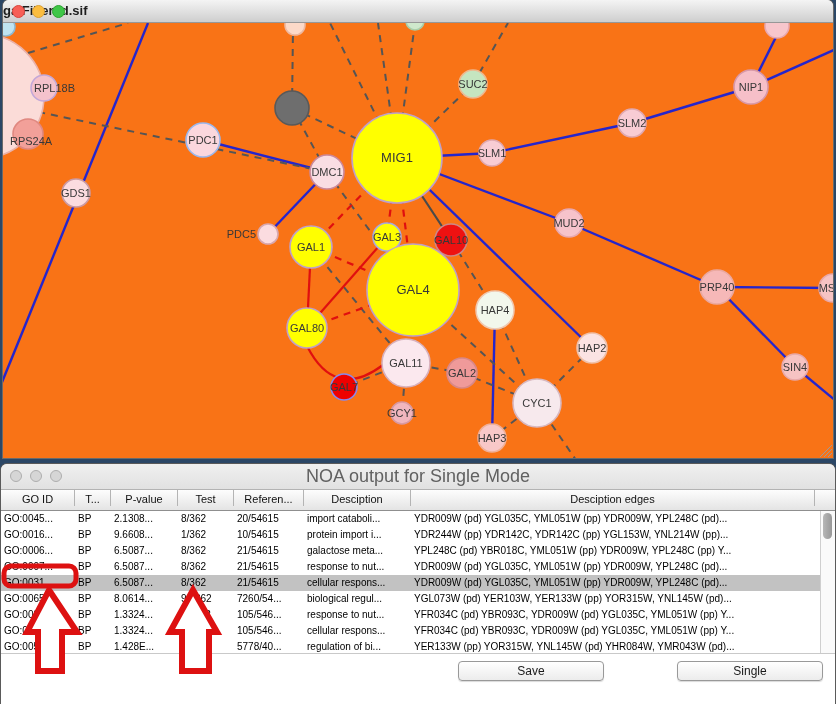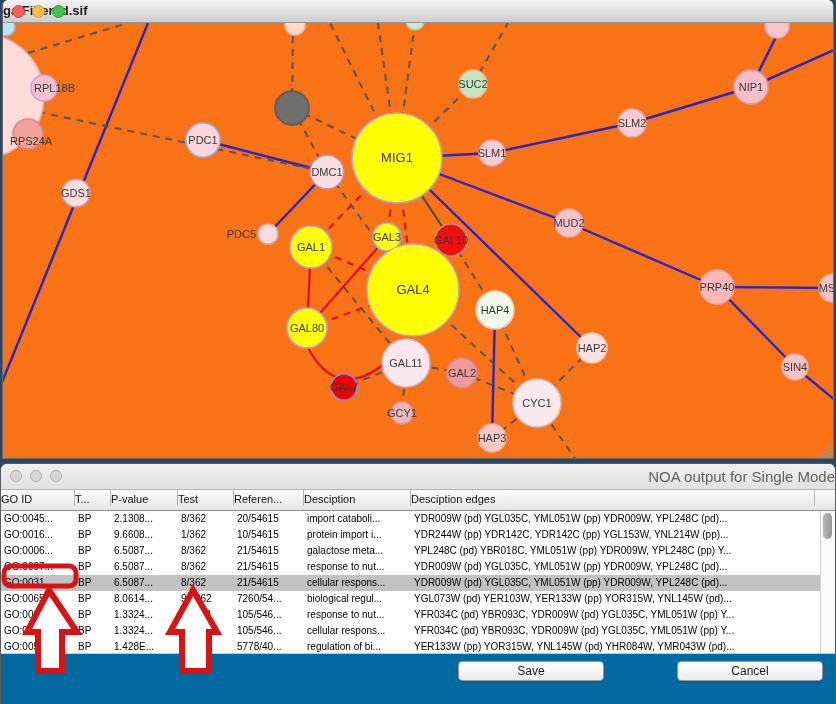--- a/index.html
+++ b/index.html
@@ -21,38 +21,38 @@
   .light.yellow{background:#fbbd3f;border:1px solid #dba033;}
   .light.green{background:#3fc648;border:1px solid #2ba32f;}
   .net-area{position:absolute;left:0;top:23px;width:830px;height:435px;overflow:hidden;background:#f97316;}
   .net-area svg{display:block;}
   
   .win-noa{position:absolute;left:1px;top:464px;width:834px;height:240px;
     border-radius:6px 6px 0 0;background:#e8e8e8;box-shadow:0 0 0 1px #5a5a5a;}
   .titlebar2{height:25px;border-radius:6px 6px 0 0;
     background:linear-gradient(#f0f0f0,#e1e1e1);
     border-bottom:1px solid #b3b3b3;position:relative;
-    text-align:right;font-size:15px;color:#616161;line-height:25px;}
+    text-align:center;font-size:18px;color:#616161;line-height:25px;}
   .lights2{position:absolute;left:9px;top:6px;display:flex;gap:8px;}
   .glight{width:12px;height:12px;border-radius:50%;background:#d6d6d6;border:1px solid #aeaeae;box-sizing:border-box;}
   .thead{display:flex;height:20px;background:linear-gradient(#fdfdfd,#e4e4e4);
     border-bottom:1px solid #8f8f8f;font-size:11px;color:#111;}
   .th{box-sizing:border-box;border-right:1px solid #b4b4b4;height:16px;line-height:19px;
-    overflow:hidden;white-space:nowrap;flex-shrink:0;}
+    text-align:center;overflow:hidden;white-space:nowrap;flex-shrink:0;}
   .th.pad{border-right:none;}
   .tbody{position:relative;background:#ffffff;height:144px;overflow:hidden;}
   .trow{display:flex;height:16px;line-height:16px;font-size:10px;color:#000;white-space:nowrap;background:#fff;}
   .trow.sel{background:#c2c2c2;}
   .cell{box-sizing:border-box;padding:0 3px;overflow:hidden;flex-shrink:0;}
   .c0{width:74px}.c1{width:36px}.c2{width:67px}.c3{width:56px}.c4{width:70px}.c5{width:107px}.c6{width:404px}
   .h0{width:74px}.h1{width:36px}.h2{width:67px}.h3{width:56px}.h4{width:70px}.h5{width:107px}.h6{width:404px}.h7{width:18px}
   .vscroll{position:absolute;right:0;top:0;bottom:0;width:14px;background:#fafafa;border-left:1px solid #cfcfcf;}
   .vthumb{position:absolute;left:2px;top:2px;width:9px;height:26px;border-radius:5px;
     background:linear-gradient(90deg,#b7b7b7,#989898);}
-  .tfoot{position:absolute;left:0;right:0;top:189px;bottom:0;background:#0369a1;border-top:1px solid #c9c9c9;padding-left:12px;}
+  .tfoot{position:absolute;left:0;right:0;top:189px;bottom:0;background:#ffffff;border-top:1px solid #c9c9c9;padding-left:12px;}
   .mac-btn{position:absolute;top:7px;height:20px;border:1px solid #999;border-radius:4px;
     background:linear-gradient(#ffffff,#ececec);font-size:12px;color:#1a1a1a;
     font-family:"Liberation Sans",sans-serif;box-shadow:0 1px 1px rgba(0,0,0,.15);}
   .btn-save{left:457px;width:146px;}
   .btn-cancel{left:676px;width:146px;}
   
   .overlay{position:absolute;left:0;top:0;width:836px;height:704px;pointer-events:none;z-index:40;}
 </style>
 </head>
 <body>
@@ -354,21 +354,21 @@
         <div class="cell c4">5778/40...</div>
         <div class="cell c5">regulation of bi...</div>
         <div class="cell c6">YER133W (pp) YOR315W, YNL145W (pd) YHR084W, YMR043W (pd)...</div>
       </div>
       <div class="vscroll">
       <div class="vthumb"></div>
     </div>
   </div>
   <div class="tfoot">
     <button class="mac-btn btn-save">Save</button>
-    <button class="mac-btn btn-cancel">Cancel</button>
+    <button class="mac-btn btn-cancel">Single</button>
   </div>
 </div>
 
 <svg class="overlay" viewBox="0 0 836 704">
   <rect x="4" y="566" width="72" height="20" rx="7" fill="none" stroke="#dd1111" stroke-width="5"></rect>
   <polygon points="49,590 77,632 62,632 62,671 38,671 38,632 27,632" fill="#ffffff" stroke="#dd1111" stroke-width="6" stroke-linejoin="miter"></polygon>
   <polygon points="193,590 217,632 209,632 209,671 182,671 182,632 170,632" fill="#ffffff" stroke="#dd1111" stroke-width="6" stroke-linejoin="miter"></polygon>
 </svg>
 
 </body></html>

